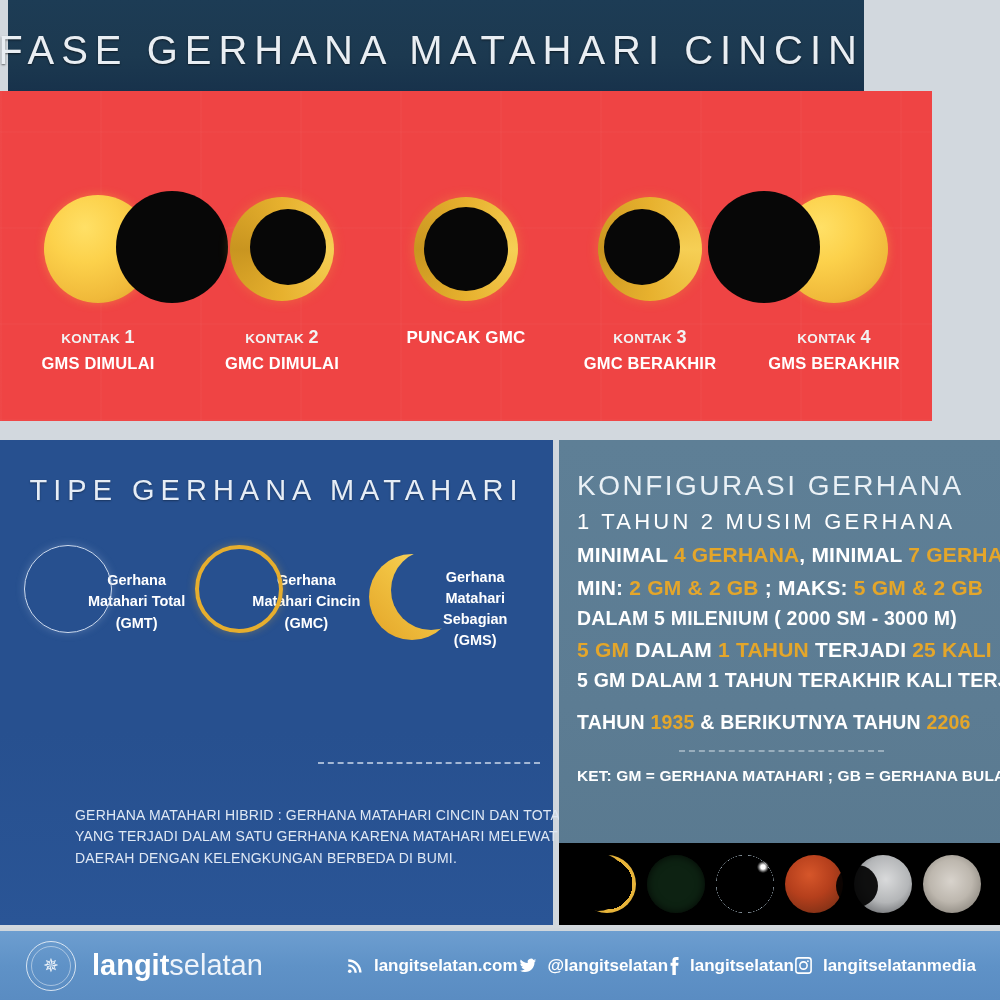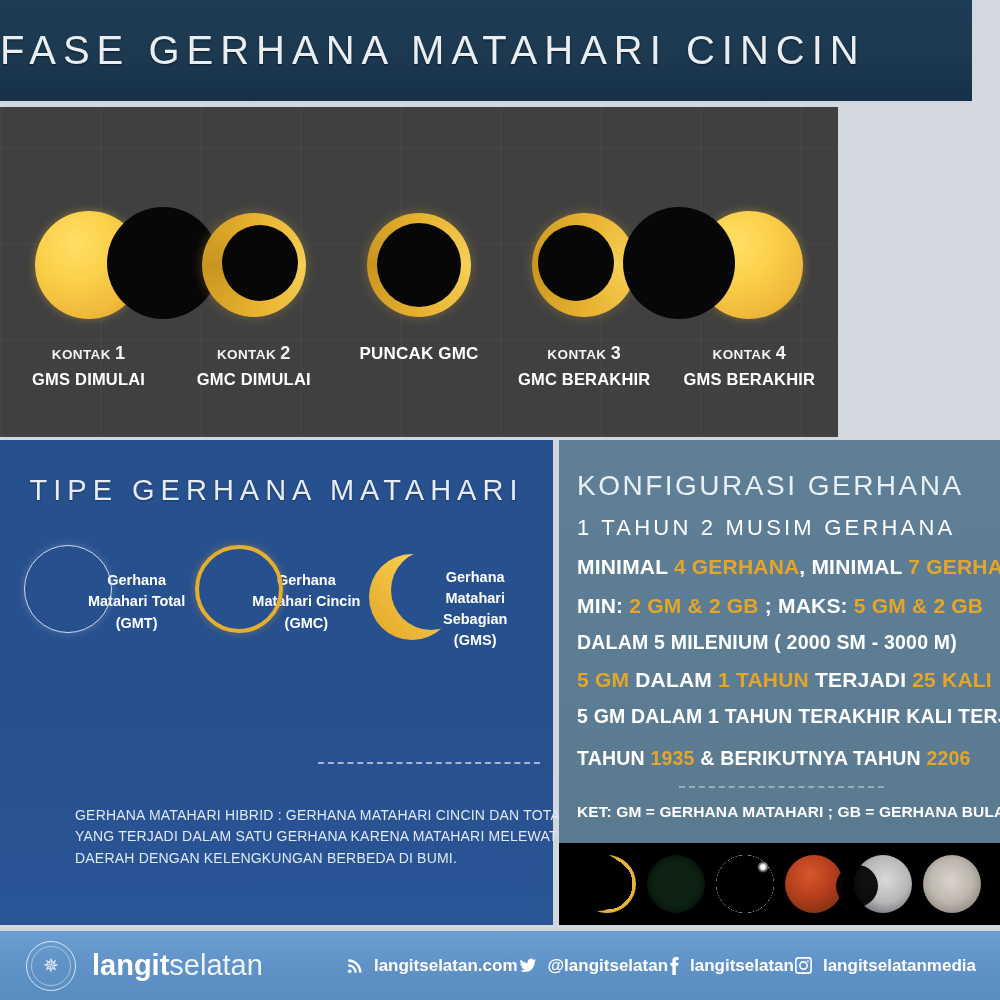--- a/index.html
+++ b/index.html
@@ -11,38 +11,38 @@
     overflow:hidden;
   }
   .poster {
     position:relative;
     width:1000px; height:1000px;
     background:#d2d8de;
   }
 
   
   .header {
-    position:absolute; left:0; top:0; width:972px; height:104px;
+    position:absolute; left:8px; top:0; width:856px; height:104px;
     background:linear-gradient(180deg,#1d3c55 0%, #1c3950 55%, #16304a 100%);
-    display:flex; align-items:center; justify-content:flex-start;
+    display:flex; align-items:center; justify-content:flex-end;
     border-bottom:3px solid #cfd6dc;
   }
   .header-title {
     color:#e9eef3;
     font-size:40px;
     letter-spacing:7px;
     font-weight:400;
     text-shadow:0 1px 2px rgba(0,0,0,.55);
     white-space:nowrap;
   }
 
   
   .phases {
-    position:absolute; left:0; top:107px; width:838px; height:330px;
-    background:#404040;
+    position:absolute; left:0; top:91px; width:932px; height:330px;
+    background:#ef4444;
     overflow:hidden;
   }
   .phases-watermark {
     position:absolute; inset:0;
     background-image:
       repeating-linear-gradient(90deg, rgba(255,255,255,.018) 0 2px, transparent 2px 100px),
       repeating-linear-gradient(0deg, rgba(255,255,255,.015) 0 2px, transparent 2px 96px);
     pointer-events:none;
   }
   .phase-row {
@@ -145,21 +145,21 @@
     position:absolute; left:559px; top:440px; width:441px; height:485px;
     background:linear-gradient(180deg,#5e7f96 0%, #5c7c93 55%, #59798f 100%);
     padding:22px 14px 0 18px;
   }
   .panel-right-title {
     color:#eaf1f6; font-size:28px; letter-spacing:2.5px; font-weight:400;
     margin-top:8px; white-space:nowrap;
   }
   .kg-line {
     color:#ffffff; font-size:21px; font-weight:bold;
-    margin-top:13px; letter-spacing:.2px; line-height:1.2;
+    margin-top:7px; letter-spacing:.2px; line-height:1.2;
     white-space:nowrap;
   }
   .kg-line.spaced { letter-spacing:3.2px; font-weight:normal; font-size:22px; }
   .kg-line.small { font-size:19.5px; }
   .hl { color:#e4a62a; }
   .right-dashed {
     margin:16px auto 0 auto; width:205px;
     border-top:2px dashed #aebfcc; opacity:.75;
   }
   .ket {

